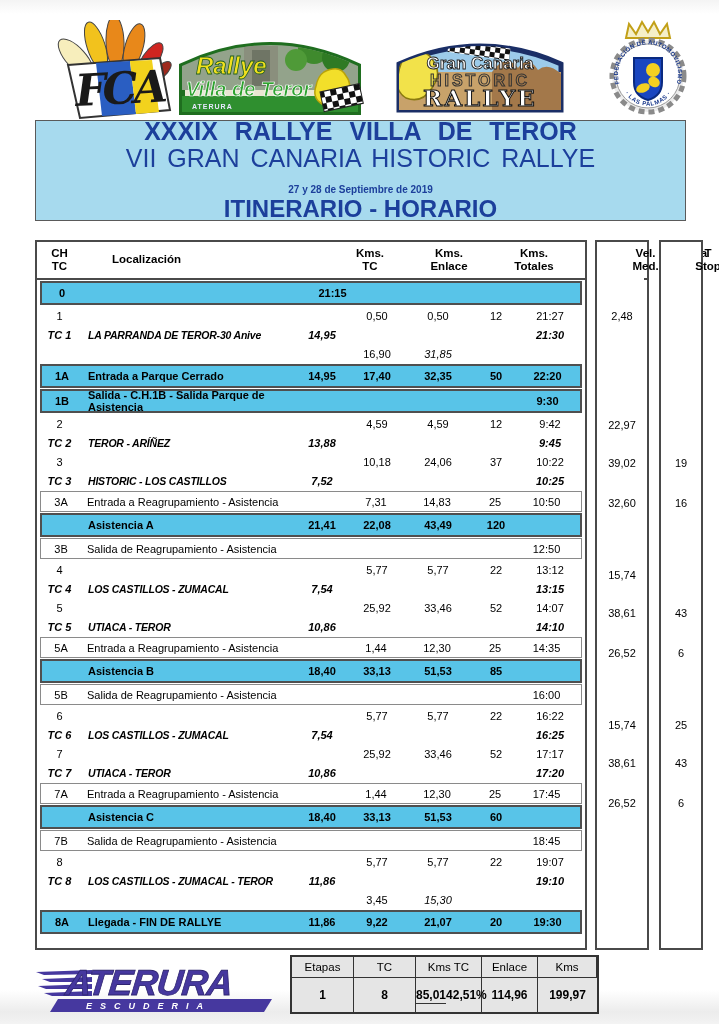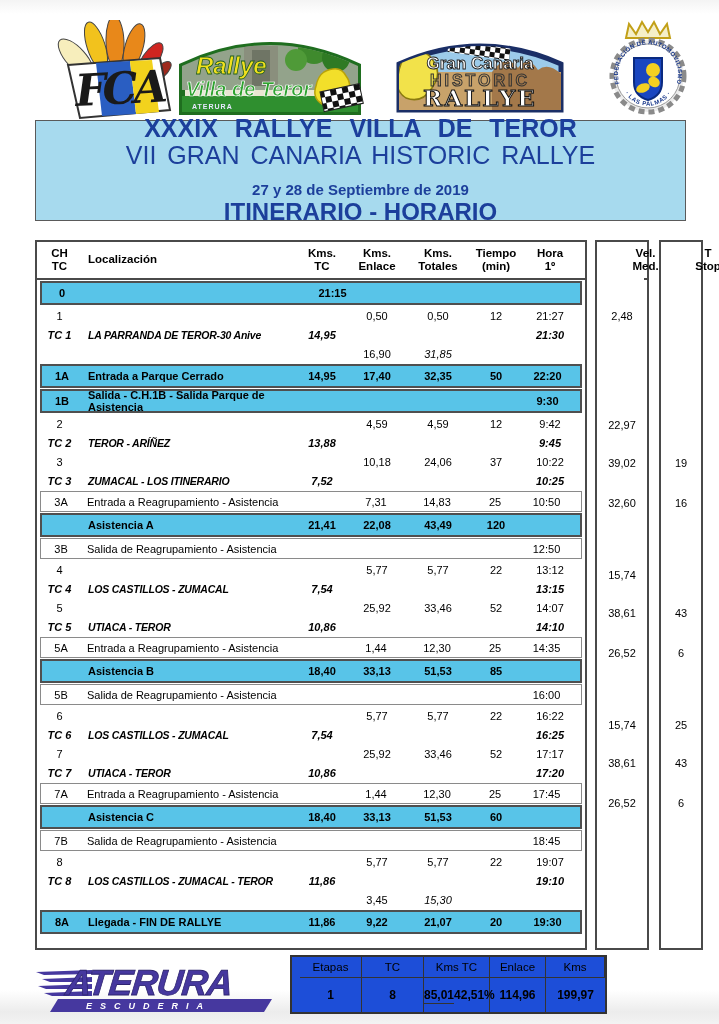--- a/index.html
+++ b/index.html
@@ -22,31 +22,31 @@
 
   
   .title-box{
     position:absolute;left:35px;top:120px;width:649px;height:99px;
     background:#a7daee;border:1px solid #5a5a5a;
     display:flex;flex-direction:column;justify-content:center;align-items:center;
     color:#1c3f9b;text-align:center;
   }
   .title-l1{font-size:25px;font-weight:bold;word-spacing:10px;line-height:1.08;}
   .title-l2{font-size:25px;font-weight:normal;word-spacing:4px;line-height:1.08;}
-  .title-l3{font-size:15px;font-weight:bold;line-height:1.2;margin-top:12px;}
+  .title-l3{font-size:10px;font-weight:bold;line-height:1.2;margin-top:12px;}
   .title-l4{font-size:24px;font-weight:bold;line-height:1.1;}
 
   
   .tables-wrap{position:absolute;left:35px;top:240px;display:flex;align-items:stretch;}
   .main-table{width:548px;border:2px solid #4a4a4a;background:#fff;}
   .gap1{width:8px;}  .gap2{width:10px;}
   .side-col{border:2px solid #4a4a4a;background:#fff;}
   #vel-col{width:50px;} #stop-col{width:40px;}
 
-  .mhead{display:flex;height:36px;border-bottom:2px solid #4a4a4a;align-items:center;font-weight:bold;font-size:11.5px;}
+  .mhead{display:flex;height:36px;border-bottom:2px solid #4a4a4a;align-items:center;font-weight:bold;font-size:11.5px;gap:24px;}
   .mh{text-align:center;line-height:1.15;}
   .mh.h-loc{text-align:left;padding-left:6px;}
   .side-head{height:36px;border-bottom:2px solid #4a4a4a;display:flex;flex-direction:column;justify-content:center;align-items:center;font-weight:bold;font-size:11.5px;line-height:1.15;margin-left:47px;}
 
   .c-code{width:45px;text-align:center;flex-shrink:0;}
   .c-loc{width:215px;padding-left:6px;text-align:left;flex-shrink:0;box-sizing:border-box;}
   .c-kms{width:50px;text-align:center;flex-shrink:0;}
   .c-enl{width:60px;text-align:center;flex-shrink:0;}
   .c-tot{width:62px;text-align:center;flex-shrink:0;}
   .c-tie{width:54px;text-align:center;flex-shrink:0;}
@@ -67,24 +67,23 @@
   .mrow.cont .c-tot{font-style:italic;}
 
   .side-cell{height:19px;display:flex;align-items:center;justify-content:center;font-size:11px;}
   .side-cell.blue{height:26px;}
   .side-cell.boxed{height:24px;}
 
   
   #logo-aterura{left:34px;top:962px;width:250px;height:50px;}
   .sum-table{
     position:absolute;left:290px;top:955px;
-    border:2px solid #333;background:#1d4ed8;
+    border:2px solid #333;background:#e5e5e5;
     display:grid;grid-template-columns:62px 62px 66px 56px 59px;
     font-size:11.5px;
-    padding-left:8px;
   }
   .sum-h{height:20px;display:flex;align-items:center;justify-content:center;border-bottom:1.5px solid #333;border-right:1.5px solid #333;}
   .sum-h:last-of-type{border-right:none;}
   .sum-v{height:34px;display:flex;align-items:center;justify-content:center;font-weight:bold;font-size:12px;border-right:1.5px solid #333;}
   .sum-v.last{border-right:none;}
   .sum-split{flex-direction:row;justify-content:stretch;padding:0;}
   .sum-split > div{height:17px;display:flex;align-items:center;justify-content:center;width:100%;}
   .sum-split > div:first-child{border-bottom:1.5px solid #333;box-sizing:border-box;}
 </style>
 </head>
@@ -292,21 +291,21 @@
             <div class="c-code">3</div>
             <div class="c-loc"></div>
             <div class="c-kms"></div>
             <div class="c-enl">10,18</div>
             <div class="c-tot">24,06</div>
             <div class="c-tie">37</div>
             <div class="c-hora">10:22</div>
           </div>
           <div class="mrow tc">
             <div class="c-code">TC 3</div>
-            <div class="c-loc">ZUMACAL - LOS ITINERARIO</div>
+            <div class="c-loc">HISTORIC - LOS CASTILLOS</div>
             <div class="c-kms">7,52</div>
             <div class="c-enl"></div>
             <div class="c-tot"></div>
             <div class="c-tie"></div>
             <div class="c-hora">10:25</div>
           </div>
           <div class="mrow boxed">
             <div class="c-code">3A</div>
             <div class="c-loc">Entrada a Reagrupamiento - Asistencia</div>
             <div class="c-kms"></div>

